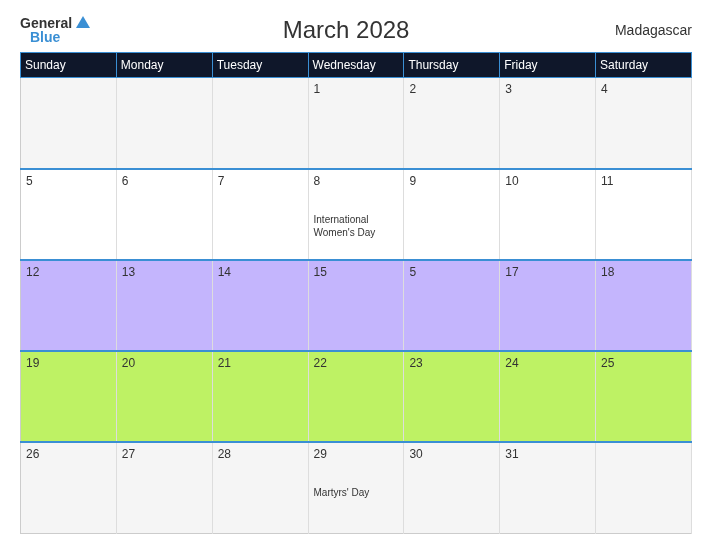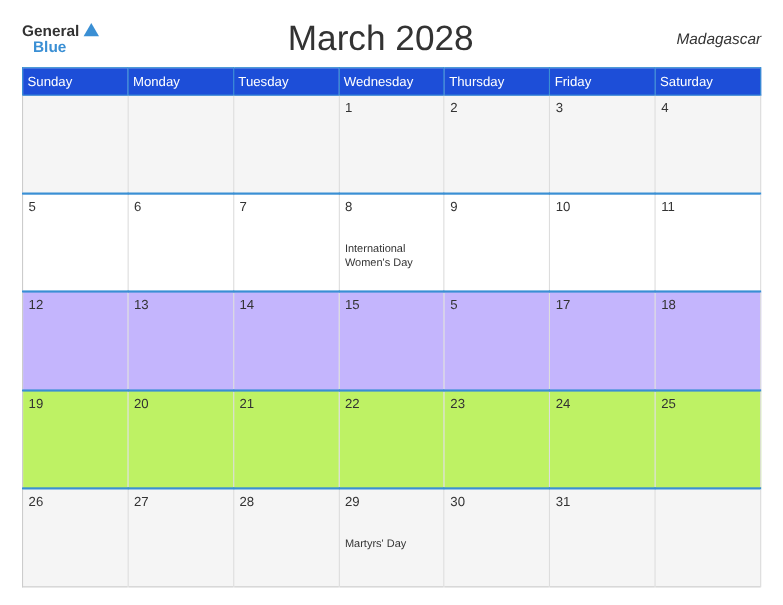--- a/index.html
+++ b/index.html
@@ -52,45 +52,44 @@
       position: relative;
       top: -1px;
     }
 
     .logo-line {
       display: flex;
       align-items: center;
     }
 
     .title {
-      font-size: 32px;
+      font-size: 24px;
       font-weight: normal;
       color: #333;
       text-align: center;
       flex: 1;
     }
 
     .country {
       font-size: 14px;
       color: #333;
       text-align: right;
       min-width: 90px;
-      font-style: italic;
     }
 
     .calendar {
       flex: 1;
       border: 1px solid #ccc;
       border-collapse: collapse;
       width: 100%;
       table-layout: fixed;
     }
 
     .calendar th {
-      background-color: #1d4ed8;
+      background-color: #0f172a;
       color: #fff;
       font-size: 12px;
       font-weight: normal;
       padding: 5px 4px;
       text-align: left;
       border: 1px solid #3a8fd4;
     }
 
     .calendar td {
       vertical-align: top;

